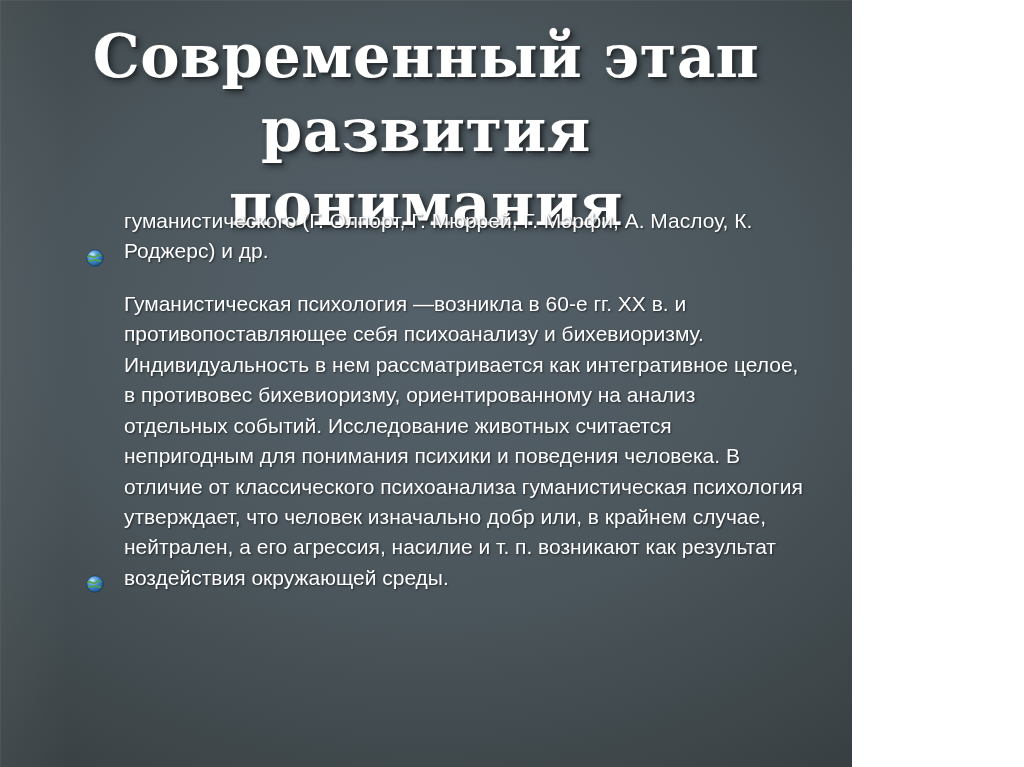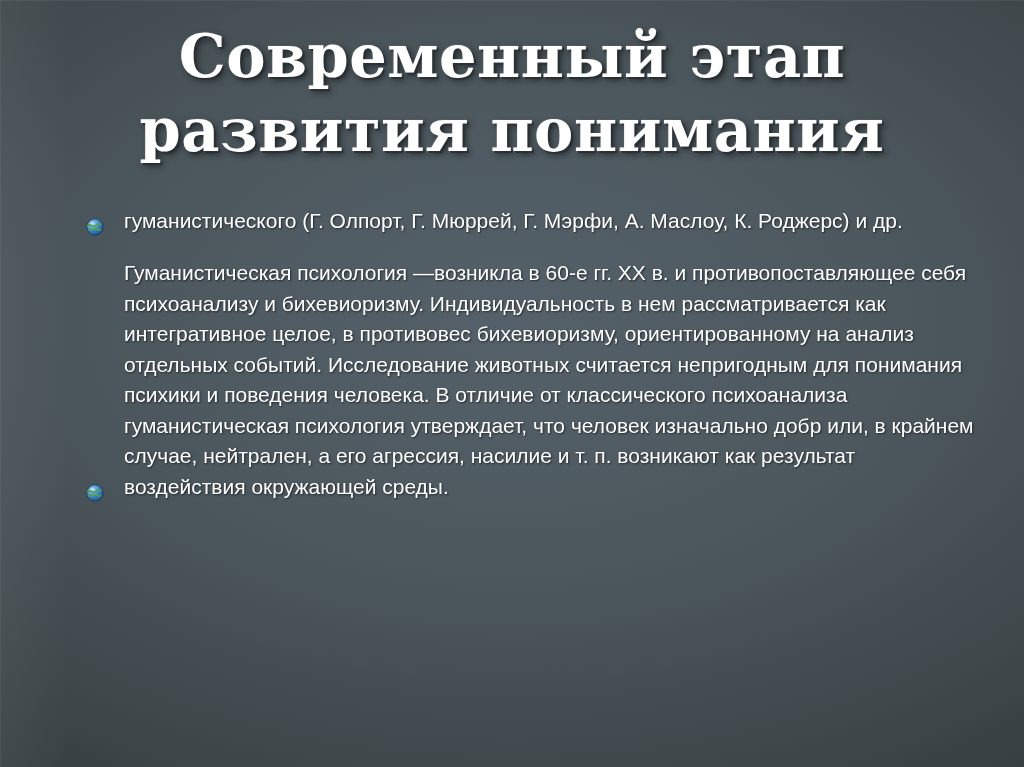--- a/index.html
+++ b/index.html
@@ -8,21 +8,21 @@
   }
   body {
     width: 1024px;
     height: 767px;
     overflow: hidden;
     font-family: "Liberation Sans", sans-serif;
   }
 
   .slide {
     position: relative;
-    width: 1024px;
+    width: 852px;
     height: 767px;
     background: #4a5458;
     background-image:
       linear-gradient(to bottom, rgba(255,255,255,0.055) 0px, rgba(255,255,255,0.055) 1px, rgba(0,0,0,0) 1px, rgba(0,0,0,0) 64px),
       linear-gradient(to right, rgba(255,255,255,0.055) 0px, rgba(255,255,255,0.055) 1px, rgba(0,0,0,0) 1px, rgba(0,0,0,0) 64px),
       radial-gradient(ellipse 95% 80% at 50% 42%, #55616a 0%, #4b565c 45%, #3d4548 78%, #333a3d 100%);
     overflow: hidden;
   }
 
   

